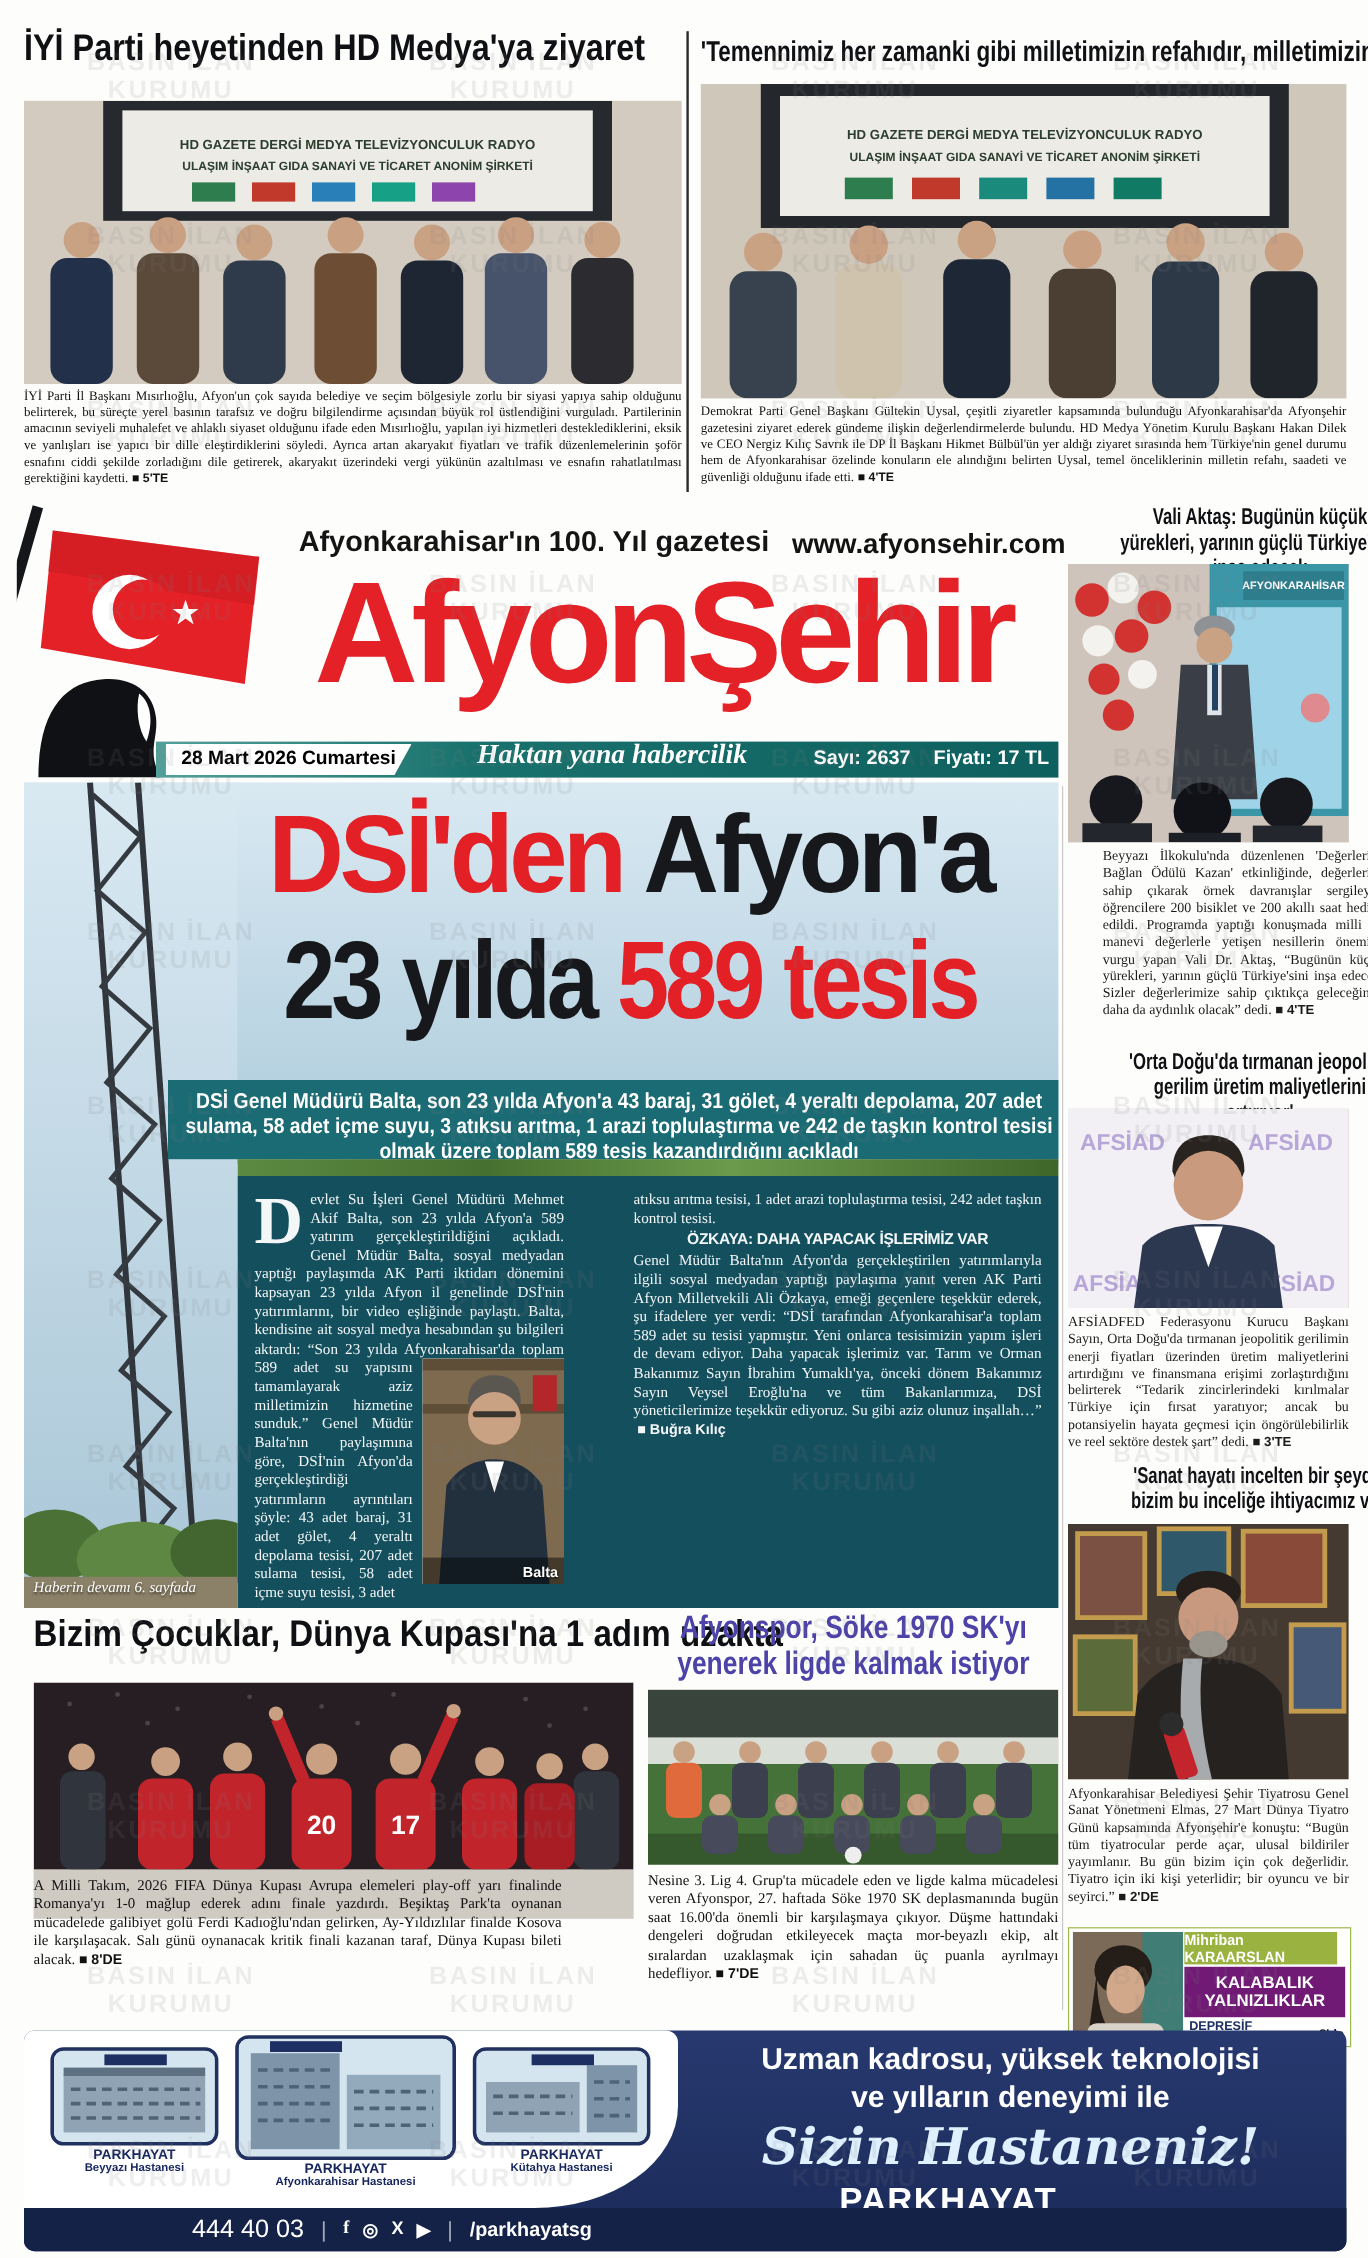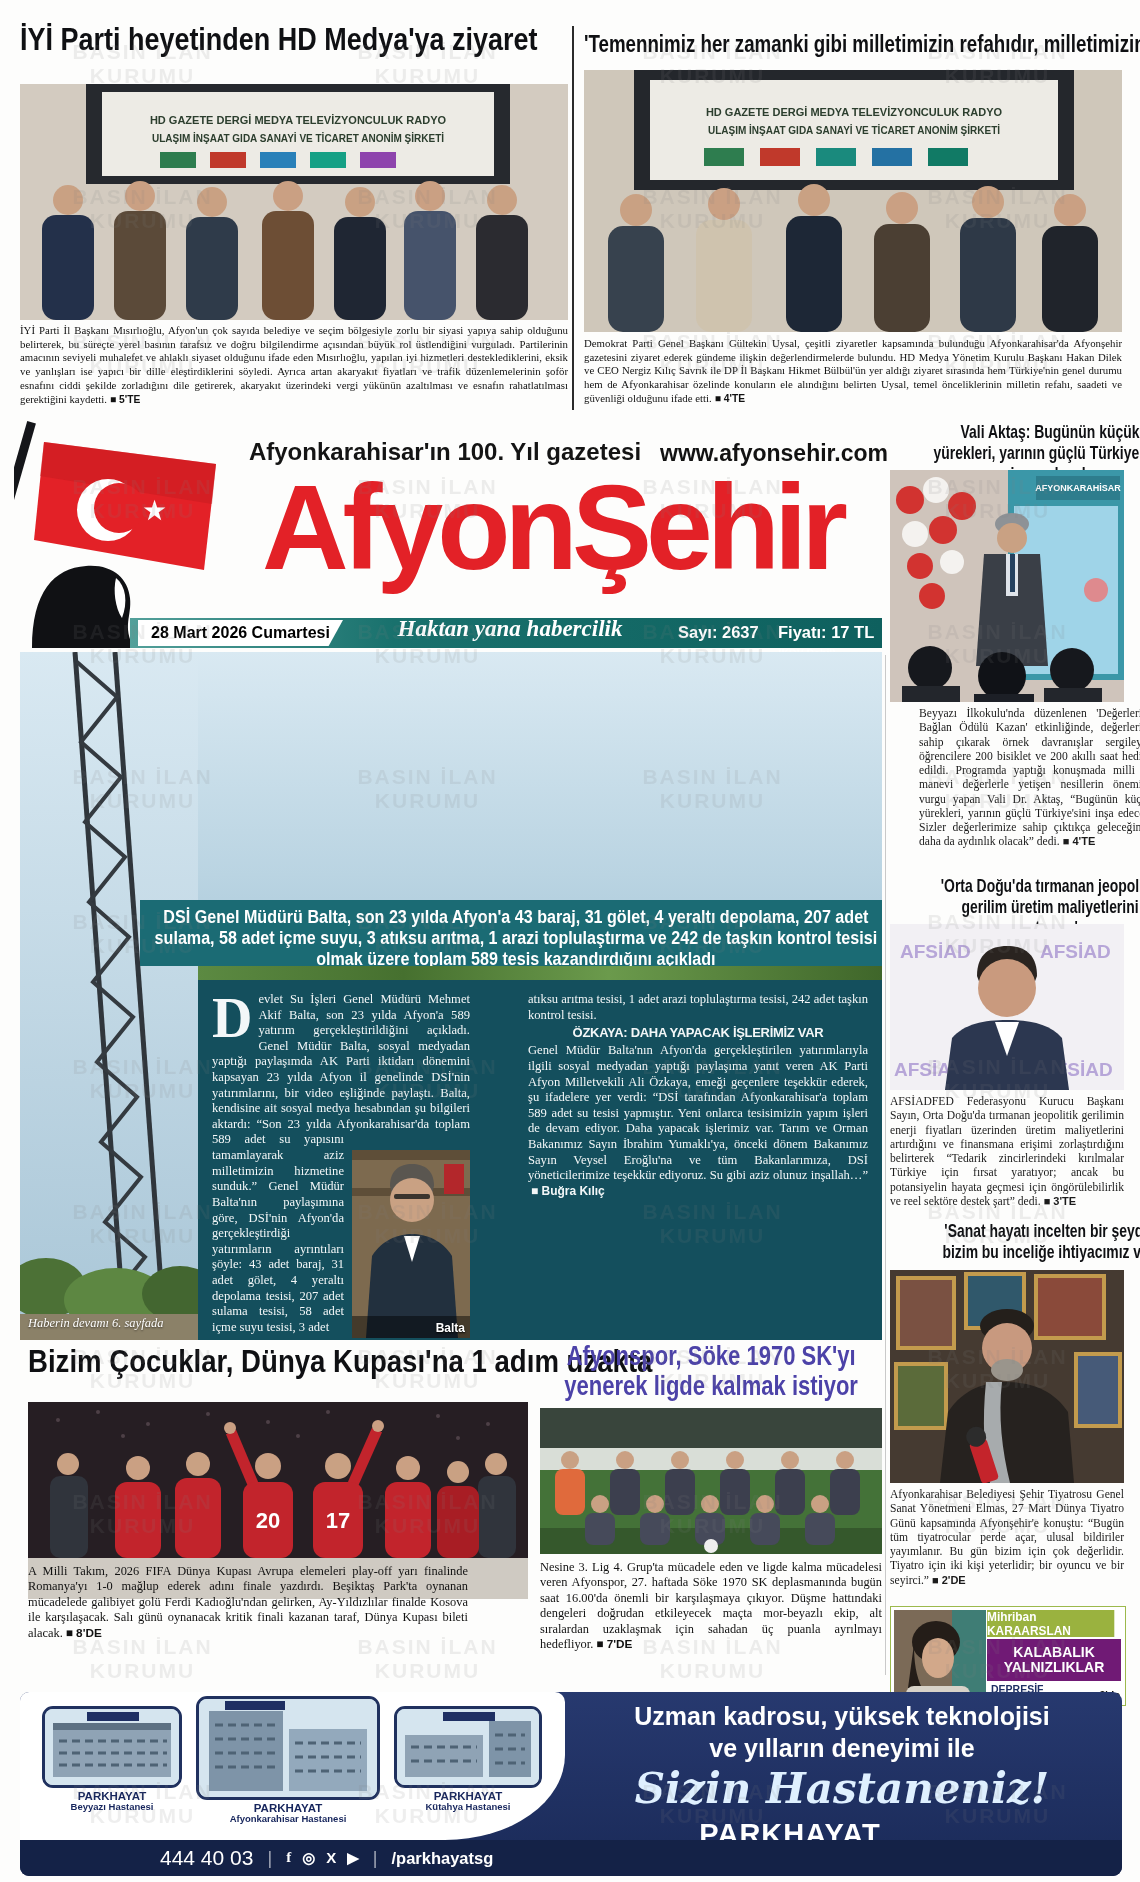--- a/index.html
+++ b/index.html
@@ -71,21 +71,21 @@
   .greens{left:198px;top:966px;width:684px;height:14px;
           background:linear-gradient(90deg,#5c8a42,#46702f 30%,#6b9a4c 60%,#3f662a);}
   .panel{left:198px;top:980px;width:684px;height:360px;background:#144f5d;overflow:hidden;}
   .pcol{position:absolute;top:12px;color:#f3f7f8;font-size:12.6px;line-height:1.24;text-align:justify;}
   .pcol1{left:14px;width:258px;}
   .pcol2{left:330px;width:340px;}
   .dropcap{float:left;font-size:56px;line-height:.82;font-weight:bold;padding:4px 6px 0 0;
            font-family:"Liberation Serif",serif;}
   .crosshead{font-weight:bold;font-family:"Liberation Sans",sans-serif;font-size:13px;text-align:center;
              letter-spacing:-0.3px;margin:2px 0;}
-  .fl-r{float:right;margin:18px 0 2px 8px;position:relative;}
+  .fl-r{float:right;margin:0 0 2px 8px;position:relative;}
   .fl-l{float:left;margin:3px 10px 2px 0;position:relative;}
   .pcaption{position:absolute;right:5px;bottom:3px;color:#fff;font-weight:bold;font-size:12px;
             font-family:"Liberation Sans",sans-serif;text-shadow:0 1px 2px #000;}
   .continuation{left:28px;top:1316px;width:170px;color:#fff;font-style:italic;font-size:12.5px;
                 font-family:"Liberation Serif",serif;text-shadow:0 1px 2px rgba(0,0,0,.6);}
 
   
   .bl-head{left:28px;top:1346px;width:560px;font-size:31px;transform:scaleX(.89);}
   .bl-photo{left:28px;top:1402px;width:500px;height:197px;}
   .bl-body{left:28px;top:1564px;width:440px;font-size:12.4px;line-height:1.24;}
@@ -376,20 +376,24 @@
       <path d="M57,10 L97,45 L61,90 L101,125 L65,170 L105,205 L69,250 L109,285 L73,330 L113,365 L77,410 L117,445 L81,490 L121,525 L85,570 L125,605 L89,650 L129,685" stroke="#343a40" stroke-width="4" fill="none"></path>
       <g>
         <ellipse cx="26" cy="636" rx="40" ry="30" fill="#4c7136"></ellipse>
         <ellipse cx="96" cy="648" rx="52" ry="32" fill="#5d8742"></ellipse>
         <ellipse cx="160" cy="642" rx="38" ry="28" fill="#436630"></ellipse>
       </g>
       <rect y="662" width="178" height="26" fill="#8b8168"></rect>
     </svg>
   </div>
 
+  <div class="abs mh">
+    <div class="mh-line mh1"><span class="red">DSİ'den</span> <span class="blk">Afyon'a</span></div>
+    <div class="mh-line mh2"><span class="blk">23 yılda</span> <span class="red">589 tesis</span></div>
+  </div>
 
   <div class="abs subbox">
     <div class="sub-in">DSİ Genel Müdürü Balta, son 23 yılda Afyon'a 43 baraj, 31 gölet, 4 yeraltı depolama, 207 adet sulama, 58 adet içme suyu, 3 atıksu arıtma, 1 arazi toplulaştırma ve 242 de taşkın kontrol tesisi olmak üzere toplam 589 tesis kazandırdığını açıkladı</div>
   </div>
   <div class="abs greens"></div>
 
   <div class="abs panel serif">
     <div class="pcol pcol1">
       <span class="dropcap">D</span><span>evlet Su İşleri Genel Müdürü Mehmet Akif Balta, son 23 yılda Afyon'a 589 yatırım gerçekleştirildiğini açıkladı. Genel Müdür Balta, sosyal medyadan yaptığı paylaşımda AK Parti iktidarı dönemini kapsayan 23 yılda Afyon il genelinde DSİ'nin yatırımlarını, bir video eşliğinde paylaştı. Balta, kendisine ait sosyal medya hesabından şu bilgileri aktardı: “Son 23 yılda Afyonkarahisar'da toplam 589</span>
       <span class="fl-r pframe" style="width:118px;height:188px;">

